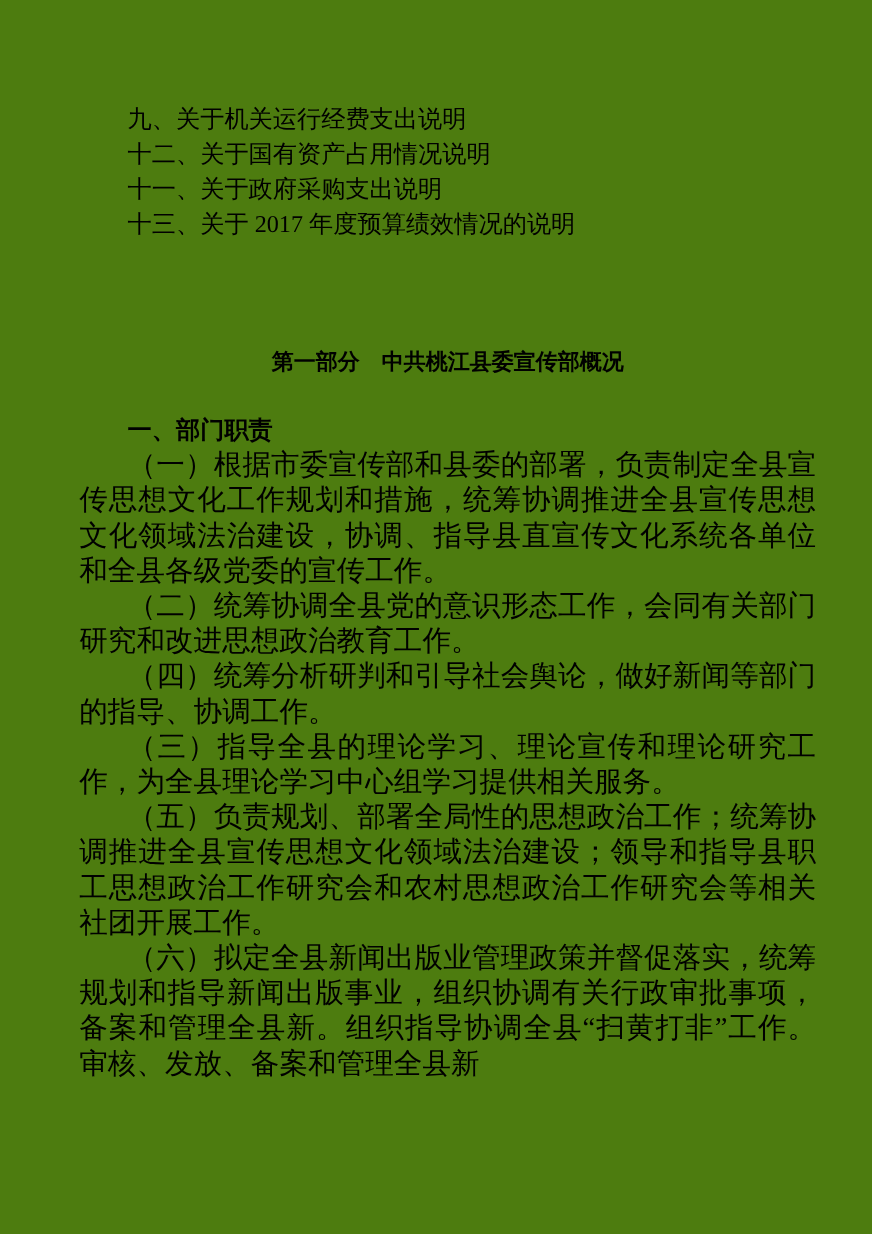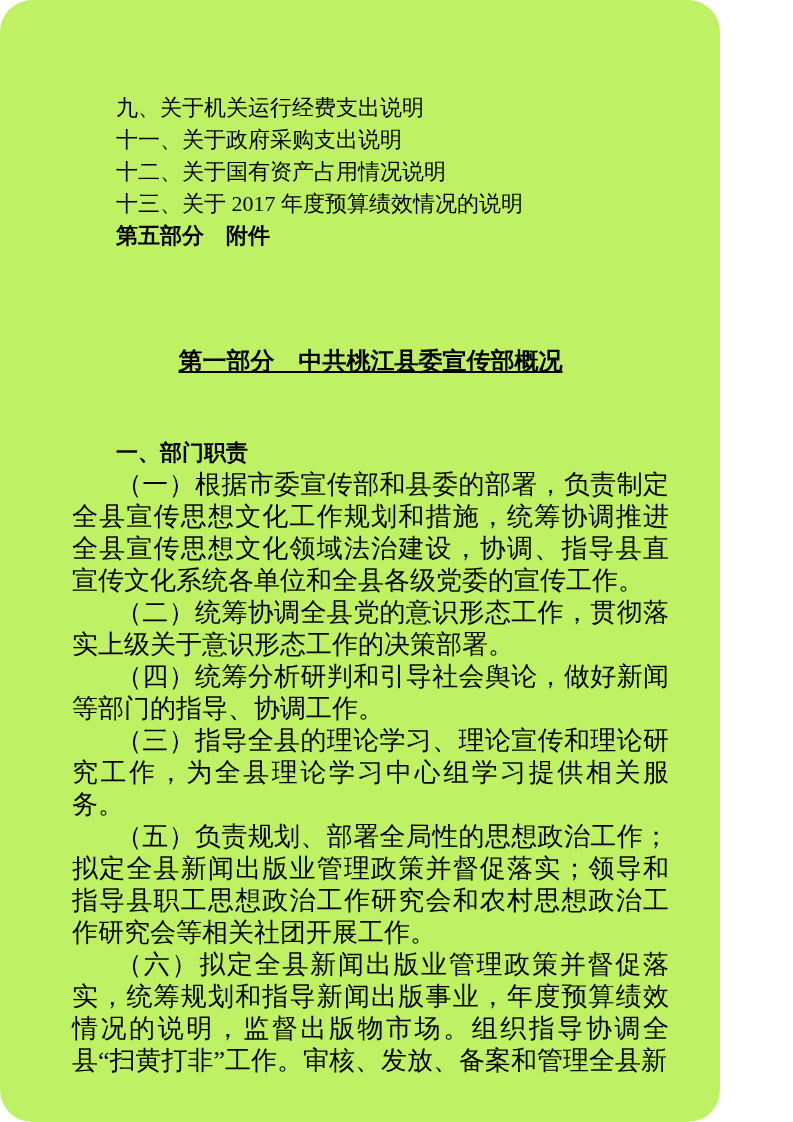--- a/index.html
+++ b/index.html
@@ -2,51 +2,49 @@
 <html><head>
 <meta charset="utf-8">
 <style>
   html, body {
     margin: 0;
     padding: 0;
     background: #ffffff;
   }
   .page {
     position: relative;
-    width: 720px;
+    width: 793px;
     height: 1122px;
-    background: #bef264;
+    background: #4d7c0f;
     overflow: hidden;
     color: #000000;
     font-family: "Liberation Serif", "DejaVu Serif", serif;
-    border-radius: 32px;
   }
   .content {
     padding: 92px 51px 0 72px;
   }
   .toc-line {
     font-size: 22px;
     line-height: 32px;
     padding-left: 44px;
     white-space: nowrap;
   }
   .toc-line.bold {
     font-weight: bold;
   }
   .doc-title {
     margin: 87px 0 0 0;
-    font-size: 24px;
+    font-size: 20px;
     line-height: 44px;
     font-weight: bold;
     text-align: center;
     white-space: nowrap;
-    text-decoration: underline;
   }
   .section-heading {
-    margin: 54px 0 0 0;
+    margin: 24px 0 0 0;
     font-size: 22px;
     line-height: 32px;
     font-weight: bold;
     padding-left: 44px;
   }
   .para {
     margin: 0;
     font-size: 26px;
     line-height: 32px;
     text-indent: 44px;
@@ -55,31 +53,30 @@
   }
 </style>
 </head>
 <body>
 
 <div class="page">
   <div class="content">
 
     <div>
       <div class="toc-line">九、关于机关运行经费支出说明</div>
+      <div class="toc-line">十二、关于国有资产占用情况说明</div>
       <div class="toc-line">十一、关于政府采购支出说明</div>
-      <div class="toc-line">十二、关于国有资产占用情况说明</div>
       <div class="toc-line">十三、关于 2017 年度预算绩效情况的说明</div>
-      <div class="toc-line bold">第五部分　附件</div>
     </div>
 
     <h1 class="doc-title">第一部分　中共桃江县委宣传部概况</h1>
 
     <h2 class="section-heading">一、部门职责</h2>
 
     <p class="para">（一）根据市委宣传部和县委的部署，负责制定全县宣传思想文化工作规划和措施，统筹协调推进全县宣传思想文化领域法治建设，协调、指导县直宣传文化系统各单位和全县各级党委的宣传工作。</p>
-    <p class="para">（二）统筹协调全县党的意识形态工作，贯彻落实上级关于意识形态工作的决策部署。</p>
+    <p class="para">（二）统筹协调全县党的意识形态工作，会同有关部门研究和改进思想政治教育工作。</p>
     <p class="para">（四）统筹分析研判和引导社会舆论，做好新闻等部门的指导、协调工作。</p>
     <p class="para">（三）指导全县的理论学习、理论宣传和理论研究工作，为全县理论学习中心组学习提供相关服务。</p>
-    <p class="para">（五）负责规划、部署全局性的思想政治工作；拟定全县新闻出版业管理政策并督促落实；领导和指导县职工思想政治工作研究会和农村思想政治工作研究会等相关社团开展工作。</p>
-    <p class="para">（六）拟定全县新闻出版业管理政策并督促落实，统筹规划和指导新闻出版事业，年度预算绩效情况的说明，监督出版物市场。组织指导协调全县“扫黄打非”工作。审核、发放、备案和管理全县新</p>
+    <p class="para">（五）负责规划、部署全局性的思想政治工作；统筹协调推进全县宣传思想文化领域法治建设；领导和指导县职工思想政治工作研究会和农村思想政治工作研究会等相关社团开展工作。</p>
+    <p class="para">（六）拟定全县新闻出版业管理政策并督促落实，统筹规划和指导新闻出版事业，组织协调有关行政审批事项，备案和管理全县新。组织指导协调全县“扫黄打非”工作。审核、发放、备案和管理全县新</p>
 
   </div>
 </div>
 
 </body></html>

